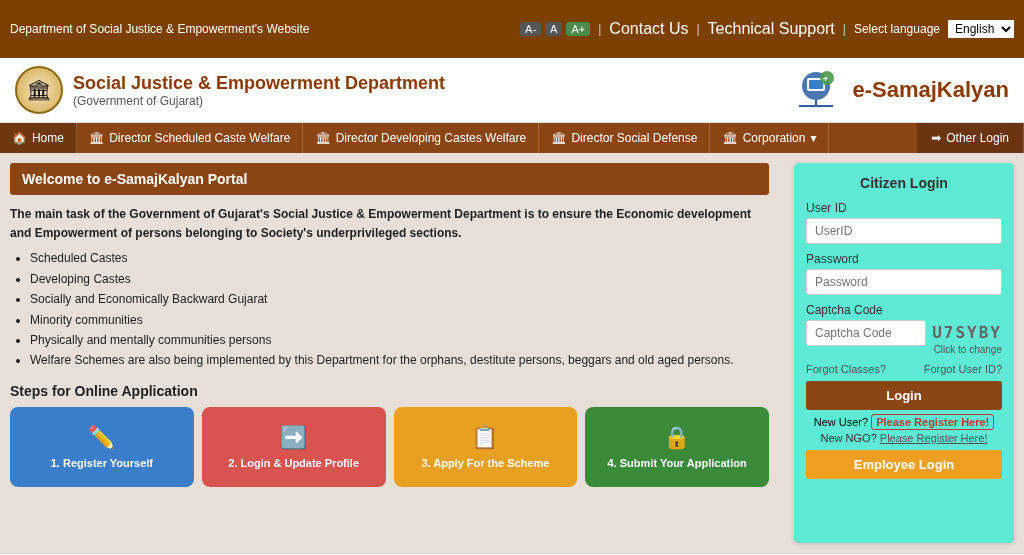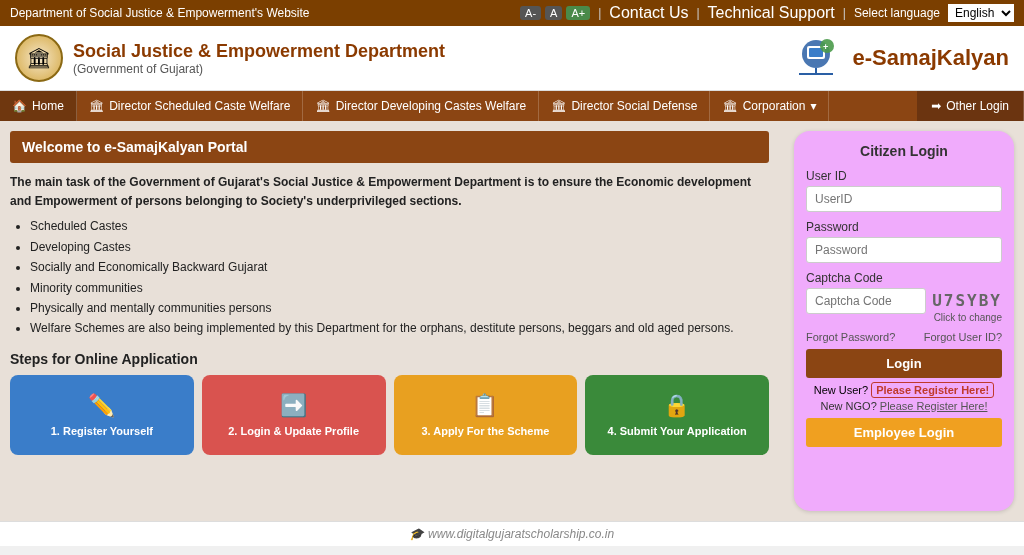--- a/index.html
+++ b/index.html
@@ -2,21 +2,21 @@
 <html><head>
   <meta charset="utf-8">
   <style>
     * { margin: 0; padding: 0; box-sizing: border-box; }
     body { font-family: Arial, sans-serif; font-size: 13px; background: #f0f0f0; width: 1024px; height: 555px; overflow: hidden; }
 
     
     .top-bar {
       background: #7b3f00;
       color: white;
-      padding: 4px 10px;
+      padding: 20px 10px;
       display: flex;
       align-items: center;
       justify-content: space-between;
       font-size: 12px;
     }
     .top-bar-left { font-size: 12px; }
     .top-bar-right { display: flex; align-items: center; gap: 8px; }
     .font-controls { display: flex; gap: 4px; align-items: center; }
     .font-btn {
       background: #555;
@@ -142,22 +142,22 @@
     }
     .step-box .step-icon { font-size: 22px; margin-bottom: 6px; }
     .step-1 { background: #3a7dc9; }
     .step-2 { background: #d9534f; }
     .step-3 { background: #e8a020; }
     .step-4 { background: #3a8a3a; }
 
     
     .right-panel {
       width: 220px;
-      background: #f0abfc;
-      border-radius: 16px;
+      background: #5eead4;
+      border-radius: 5px;
       padding: 12px;
       box-shadow: 0 1px 4px rgba(0,0,0,0.15);
     }
     .login-title { text-align: center; font-size: 14px; font-weight: bold; color: #333; margin-bottom: 10px; }
     .form-group { margin-bottom: 8px; }
     .form-label { font-size: 12px; color: #333; margin-bottom: 3px; display: block; }
     .form-input {
       width: 100%;
       padding: 5px 8px;
       border: 1px solid #ccc;
@@ -383,21 +383,21 @@
       <div class="captcha-row">
         <input class="form-input captcha-input" type="text" placeholder="Captcha Code" style="">
         <div>
           <div class="captcha-code">U7SYBY</div>
           <div class="click-to-change">Click to change</div>
         </div>
       </div>
     </div>
 
     <div class="forgot-row">
-      <a class="forgot-link">Forgot Password?</a>
+      <a class="forgot-link">Forgot Classes?</a>
       <a class="forgot-link">Forgot User ID?</a>
     </div>
 
     <button class="login-btn">Login</button>
 
     <div class="register-link">
       <span>New User?</span>
       <a href="#"> Please Register Here!</a>
     </div>
 

